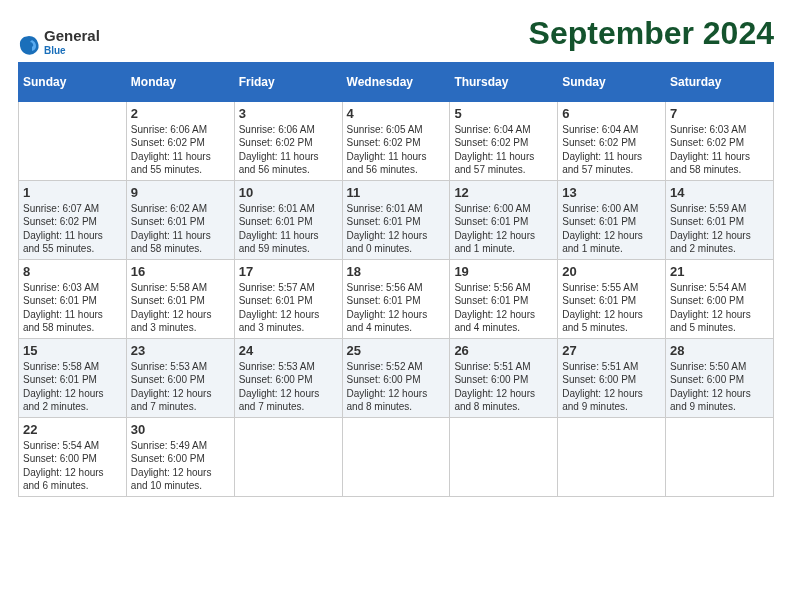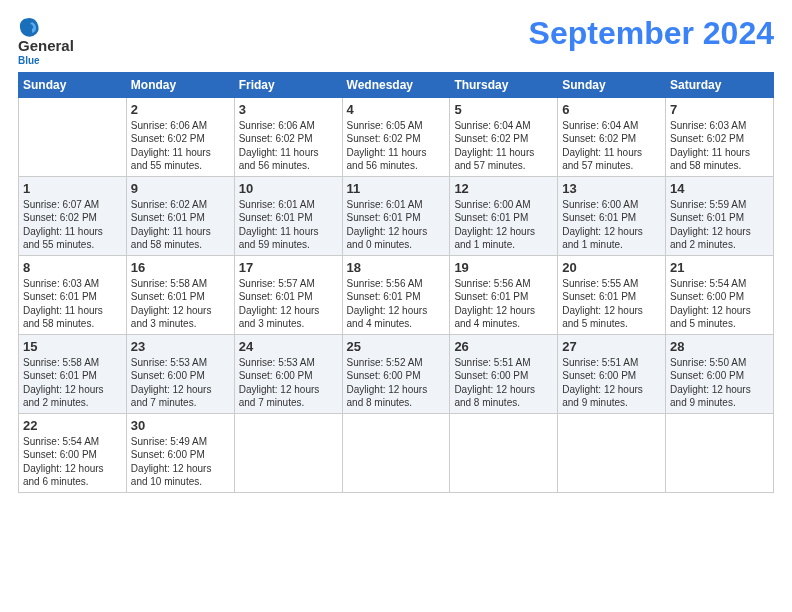--- a/index.html
+++ b/index.html
@@ -17,23 +17,22 @@
       background: #fff;
     }
     .header-area {
       display: flex;
       justify-content: space-between;
       align-items: flex-start;
       margin-bottom: 6px;
     }
     .logo {
       display: flex;
-      align-items: flex-start;
-      margin-top: 0;
-      flex-direction: column;
+      align-items: flex-end;
+      margin-top: 12px;
     }
     .logo-text {
       display: flex;
       flex-direction: column;
       line-height: 1.1;
     }
     .logo-general {
       font-size: 15px;
       font-weight: bold;
       color: #333;
@@ -47,38 +46,38 @@
       width: 22px;
       height: 22px;
       margin-right: 4px;
     }
     .title-area {
       text-align: right;
     }
     .month-title {
       font-size: 32px;
       font-weight: bold;
-      color: #3b82f6;
+      color: #14532d;
       line-height: 1.1;
     }
     .subtitle {
       font-size: 14px;
       color: #333;
     }
     .calendar {
       width: 100%;
       border-collapse: collapse;
       table-layout: fixed;
     }
     .calendar th {
       background: #2a6bbf;
       color: #fff;
       font-size: 12px;
       font-weight: bold;
-      padding: 5px 4px;
+      padding: 12px 4px;
       text-align: left;
       border: 1px solid #2a6bbf;
     }
     .calendar td {
       border: 1px solid #ccc;
       vertical-align: top;
       padding: 4px 4px 3px 4px;
       font-size: 9.5px;
       color: #333;
       height: 78px;

